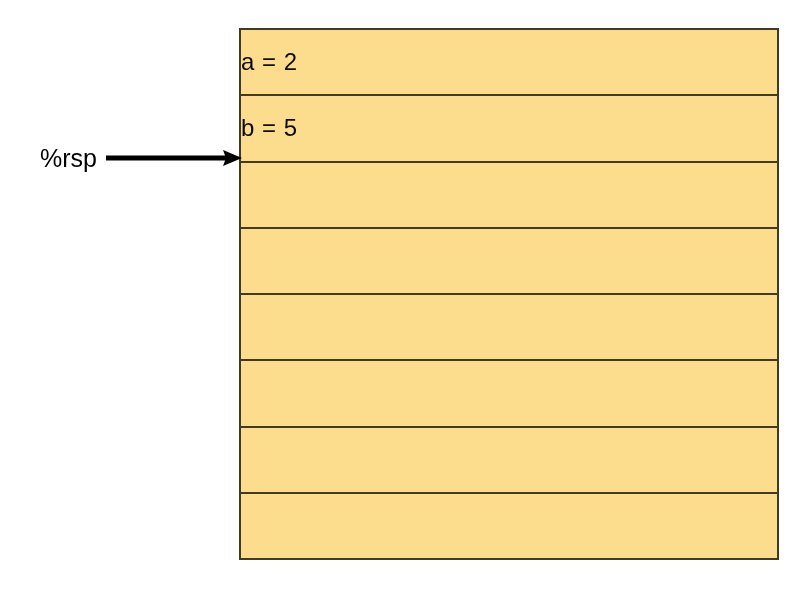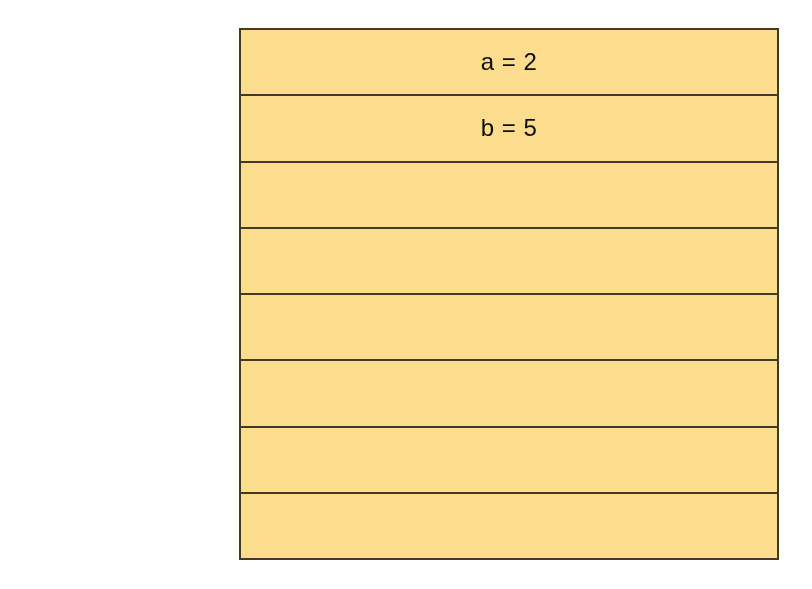--- a/index.html
+++ b/index.html
@@ -31,21 +31,20 @@
     display: flex;
     flex-direction: column;
   }
   .stack-row {
     box-sizing: border-box;
     flex: 1 1 0;
     background: #fbdd8d;
     border-bottom: 2px solid #433a22;
     display: flex;
     align-items: center;
-    justify-content: center;
     position: relative;
   }
   .stack-row:last-child {
     border-bottom: none;
   }
   .cell-text {
     font-family: "Liberation Sans", sans-serif;
     font-size: 24px;
     color: #0d0d0d;
     letter-spacing: 0.5px;
@@ -120,14 +119,21 @@
     <div class="stack-row">
       
     </div>
 
     <div class="stack-row">
       
     </div>
 
   </div>
 
+  <div id="rsp-pointer">
+    <div id="rsp-label">%rsp</div>
+    <svg id="rsp-arrow" viewBox="0 0 140 52" width="140" height="52">
+      <line x1="2" y1="26" x2="126" y2="26" stroke="#000000" stroke-width="5"></line>
+      <polygon points="138,26 119,18 122,26 119,34" fill="#000000"></polygon>
+    </svg>
+  </div>
 
 </div>
 
 </body></html>

